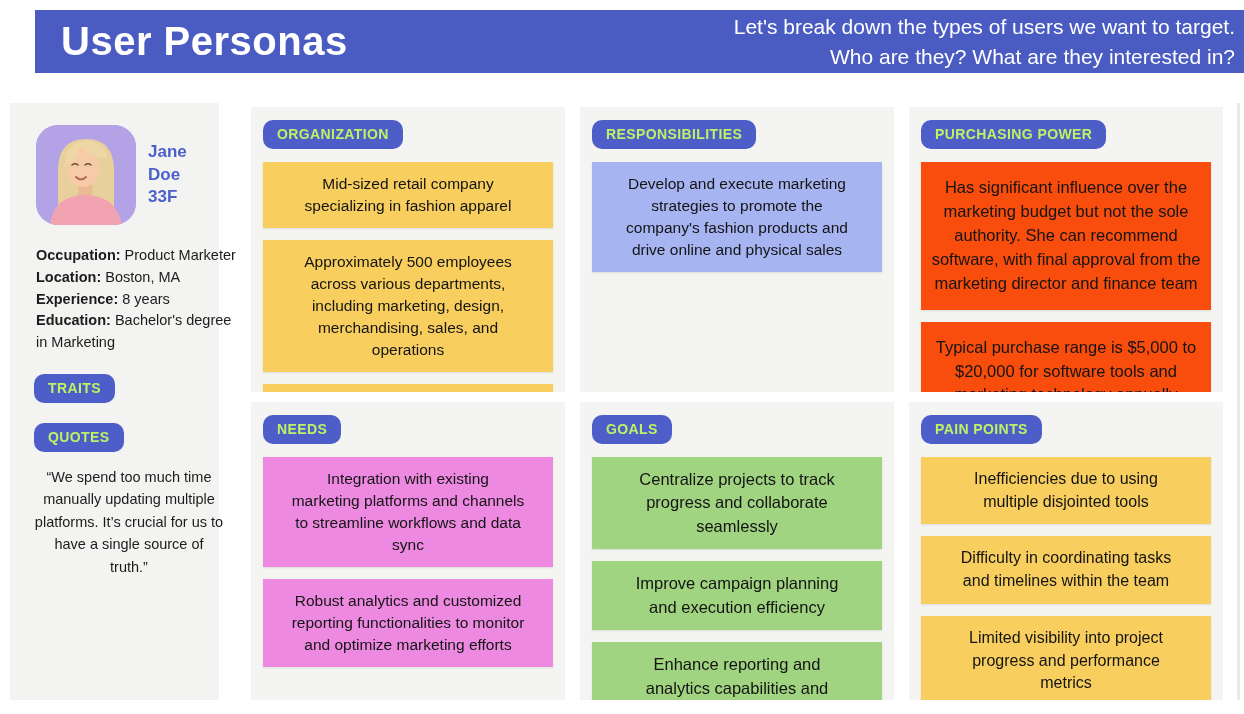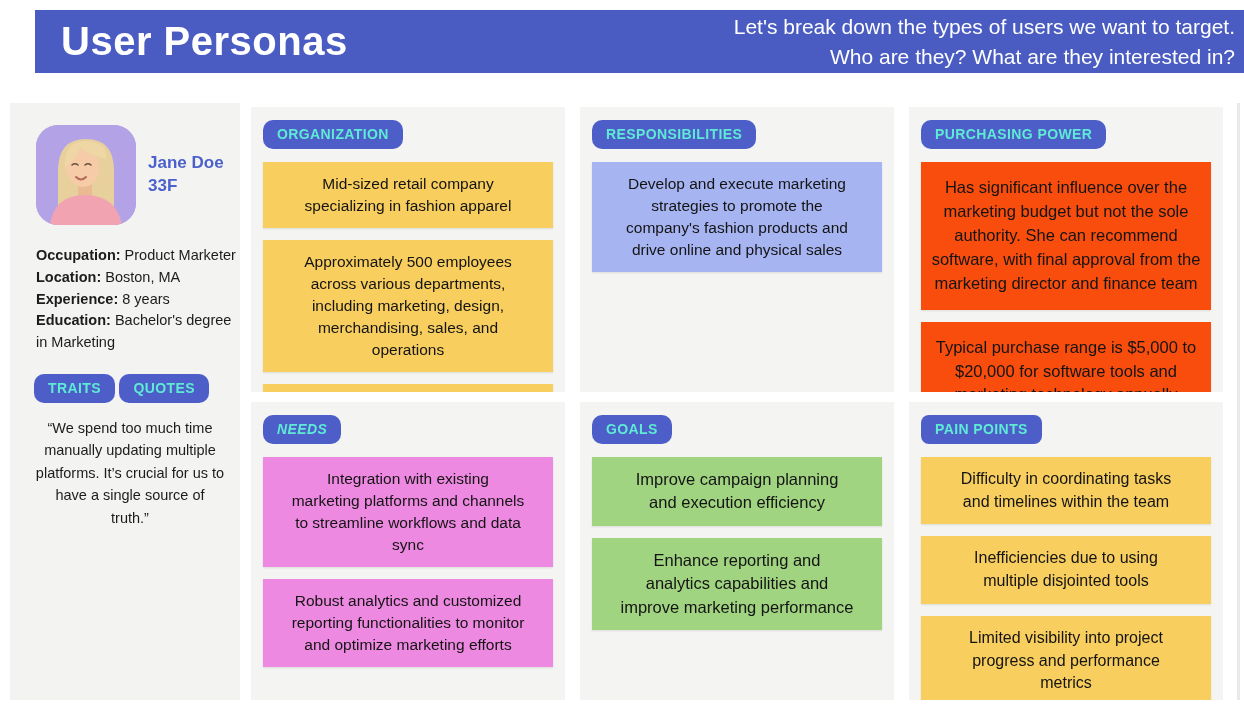--- a/index.html
+++ b/index.html
@@ -25,37 +25,37 @@
   .title {
     font-size: 40px; font-weight: bold; color: #ffffff; letter-spacing: 0.5px;
   }
   .subtitle {
     font-size: 21px; color: #ffffff; text-align: right; line-height: 1.4;
   }
 
   
   .sidebar {
     position: absolute; left: 10px; top: 103px;
-    width: 230px; height: 597px;
+    width: 209px; height: 597px;
     background: #f3f3f1;
     padding: 22px 14px 16px 24px;
   }
   .profile-top { display: flex; align-items: center; gap: 12px; margin-left: 2px; }
   .photo {
     width: 100px; height: 100px; border-radius: 22px; overflow: hidden; flex: 0 0 auto;
   }
   .photo svg { display: block; }
   .name-block { font-size: 17px; font-weight: bold; color: #4b60ca; line-height: 1.35; }
 
   .details { margin: 20px 0 0 2px; font-size: 14.5px; line-height: 1.5; width: 202px; }
   .detail-label { font-weight: bold; }
 
   .badge {
     display: inline-block;
-    background: #4d5ec9; color: #5eead4;
+    background: #4d5ec9; color: #bef264;
     font-weight: bold; font-size: 14px; letter-spacing: 0.4px;
     padding: 6px 14px 7px; border-radius: 10px;
   }
   .sidebar .badge { margin: 20px 0 0 0; }
 
   .traits-list { margin: 12px 0 0 0; padding-left: 24px; font-size: 14.5px; }
   .traits-list li { margin-bottom: 5px; }
 
   .quote {
     margin: 14px 4px 0 0; text-align: center;
@@ -165,39 +165,40 @@
 
   <section class="panel panel-purchasing">
     <div class="badge" style="background-color: rgb(77, 94, 201); text-align: right;">PURCHASING POWER</div>
     <div class="cards">
       <div class="card" style="background-color: rgb(249, 77, 13); text-align: center;">Has significant influence over the marketing budget but not the sole authority. She can recommend software, with final approval from the marketing director and finance team</div>
       <div class="card" style="background-color: rgb(249, 77, 13);">Typical purchase range is $5,000 to $20,000 for software tools and marketing technology annually</div>
     </div>
   </section>
 
   <section class="panel panel-needs">
-    <div class="badge" style="background-color: rgb(77, 94, 201); font-style: italic;">NEEDS</div>
+    <div class="badge" style="background-color: rgb(77, 94, 201);">NEEDS</div>
     <div class="cards">
       <div class="card" style="background-color: rgb(238, 137, 225);">Integration with existing marketing platforms and channels to streamline workflows and data sync</div>
       <div class="card" style="background-color: rgb(238, 137, 225);">Robust analytics and customized reporting functionalities to monitor and optimize marketing efforts</div>
     </div>
   </section>
 
   <section class="panel panel-goals">
     <div class="badge" style="background-color: rgb(77, 94, 201);">GOALS</div>
     <div class="cards">
+      <div class="card" style="background-color: rgb(160, 212, 128);">Centralize projects to track progress and collaborate seamlessly</div>
       <div class="card" style="background-color: rgb(160, 212, 128);">Improve campaign planning and execution efficiency</div>
       <div class="card" style="background-color: rgb(160, 212, 128);">Enhance reporting and analytics capabilities and improve marketing performance</div>
     </div>
   </section>
 
   <section class="panel panel-pain">
-    <div class="badge" style="background-color: rgb(77, 94, 201); border-radius: 8px;">PAIN POINTS</div>
-    <div class="cards">
+    <div class="badge" style="background-color: rgb(77, 94, 201);">PAIN POINTS</div>
+    <div class="cards">
+      <div class="card" style="background-color: rgb(248, 206, 94);">Inefficiencies due to using multiple disjointed tools</div>
       <div class="card" style="background-color: rgb(248, 206, 94);">Difficulty in coordinating tasks and timelines within the team</div>
-      <div class="card" style="background-color: rgb(248, 206, 94);">Inefficiencies due to using multiple disjointed tools</div>
       <div class="card" style="background-color: rgb(248, 206, 94);">Limited visibility into project progress and performance metrics</div>
     </div>
   </section>
 
 </main>
 
 <div class="right-strip"></div>
 
 </body></html>

